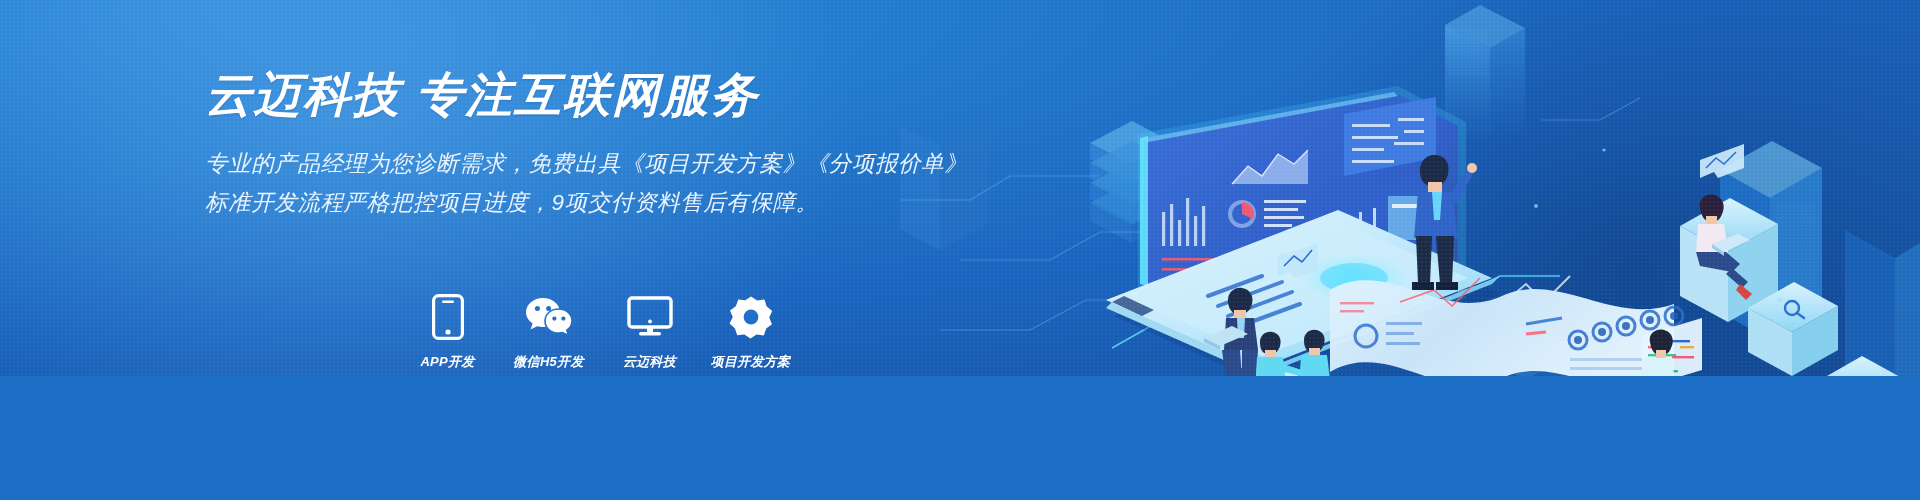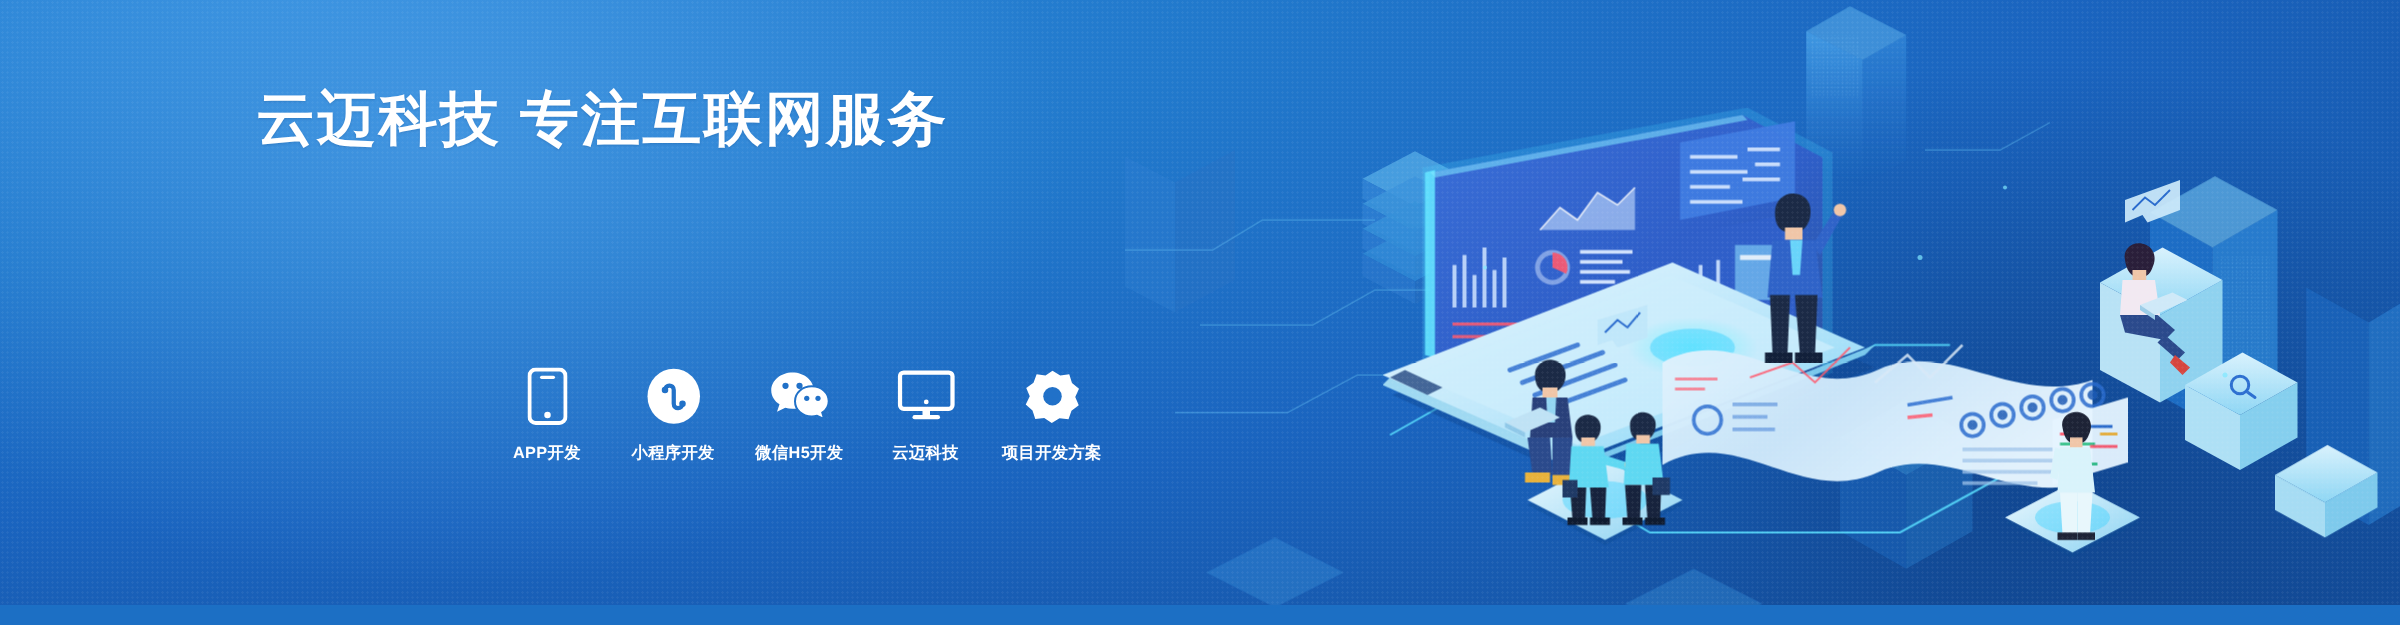--- a/index.html
+++ b/index.html
@@ -5,25 +5,26 @@
   * { margin:0; padding:0; box-sizing:border-box; }
   html,body { width:1920px; height:500px; overflow:hidden; }
   body {
     font-family:"Liberation Sans","DejaVu Sans",sans-serif;
     background:#1c6fc4;
   }
 
   
   .banner{
     position:relative;
-    width:1920px; height:484px;
+    width:1920px; height:376px;
     overflow:hidden;
     background:
       radial-gradient(120% 140% at 12% 0%, #2f8ada 0%, #2179cc 32%, #1a64bf 62%, #14509f 100%),
       linear-gradient(100deg,#2a86d8 0%,#1d6cc4 45%,#14509f 100%);
+    font-style: italic;
   }
   
   .dots{
     position:absolute; inset:0;
     background-image:radial-gradient(rgba(255,255,255,.055) 1px, transparent 1px);
     background-size:4px 4px;
     pointer-events:none;
   }
   
   .glow-tl{
@@ -59,21 +60,21 @@
     line-height:1.72;
     color:#eaf4ff;
     letter-spacing:.6px;
     white-space:nowrap;
     font-weight:400;
   }
   .sub .l2{ display:block; }
 
   
   .icon-row{
-    position:absolute; left:195px; top:227px;
+    position:absolute; left:205px; top:227px;
     display:flex;
     align-items:flex-start;
     gap:26px;
   }
   .icon-item{
     width:75px;
     display:flex; flex-direction:column; align-items:center;
     cursor:pointer;
   }
   .icon-glyph{
@@ -488,45 +489,38 @@
         <circle cx="880" cy="300" r="2"></circle>
         <circle cx="288" cy="214" r="1.6"></circle>
       </g>
     </svg>
   </div>
 
   <div class="dots"></div>
 
   <div class="copy">
     <div class="headline">云迈科技 专注互联网服务</div>
+    <div class="sub">
+      <span class="l1">专业的产品经理为您诊断需求，免费出具《项目开发方案》《分项报价单》</span>
+      <span class="l2">标准开发流程严格把控项目进度，9项交付资料售后有保障。</span>
+    </div>
 
     <div class="icon-row">
 
       <div class="icon-item">
         <span class="icon-glyph">
           <svg width="32" height="46" viewBox="0 0 32 46">
             <rect x="1.6" y="1.6" width="28.8" height="42.8" rx="5" ry="5" fill="none" stroke="#ffffff" stroke-width="3.2"></rect>
             <rect x="10" y="6.5" width="12" height="2.6" rx="1.3" fill="#ffffff"></rect>
             <circle cx="16" cy="38" r="2.6" fill="#ffffff"></circle>
           </svg>
         </span>
         <span class="icon-label">APP开发</span>
       </div>
 
-      <div class="icon-item">
-        <span class="icon-glyph">
-          <svg width="46" height="46" viewBox="0 0 46 46">
-            <ellipse cx="23" cy="23" rx="21" ry="22" fill="#ffffff"></ellipse>
-            <path d="M16 18 C16 13.5, 23 13, 23 18 C23 23, 23 25, 23 29 C23 34, 30 33.5, 30 29" fill="none" stroke="#2171c8" stroke-width="3.4" stroke-linecap="round"></path>
-            <circle cx="16" cy="18" r="2.6" fill="#2171c8"></circle>
-            <circle cx="30" cy="29" r="2.6" fill="#2171c8"></circle>
-          </svg>
-        </span>
-        <span class="icon-label">小程序开发</span>
-      </div>
 
       <div class="icon-item">
         <span class="icon-glyph">
           <svg width="48" height="42" viewBox="0 0 48 42">
             <path d="M18 2 C8.6 2, 1 8.4, 1 16.3 C1 20.8, 3.6 24.8, 7.6 27.4 L5.6 33.4 L12.2 30.2
                      C14 30.7, 16 31, 18 31 C27.4 31, 35 24.5, 35 16.3 C35 8.4, 27.4 2, 18 2 Z" fill="#ffffff"></path>
             <circle cx="12.4" cy="12.6" r="2.5" fill="#2171c8"></circle>
             <circle cx="23.6" cy="12.6" r="2.5" fill="#2171c8"></circle>
             <path d="M33.5 13 C41.4 13, 47 18.4, 47 24.9 C47 28.6, 45 31.9, 41.8 34.1 L43.4 39.4 L37.6 36.6
                      C36.3 36.9, 34.9 37.1, 33.5 37.1 C25.6 37.1, 20 31.6, 20 24.9 C20 18.4, 25.6 13, 33.5 13 Z" fill="#ffffff" stroke="#2171c8" stroke-width="1.6"></path>

